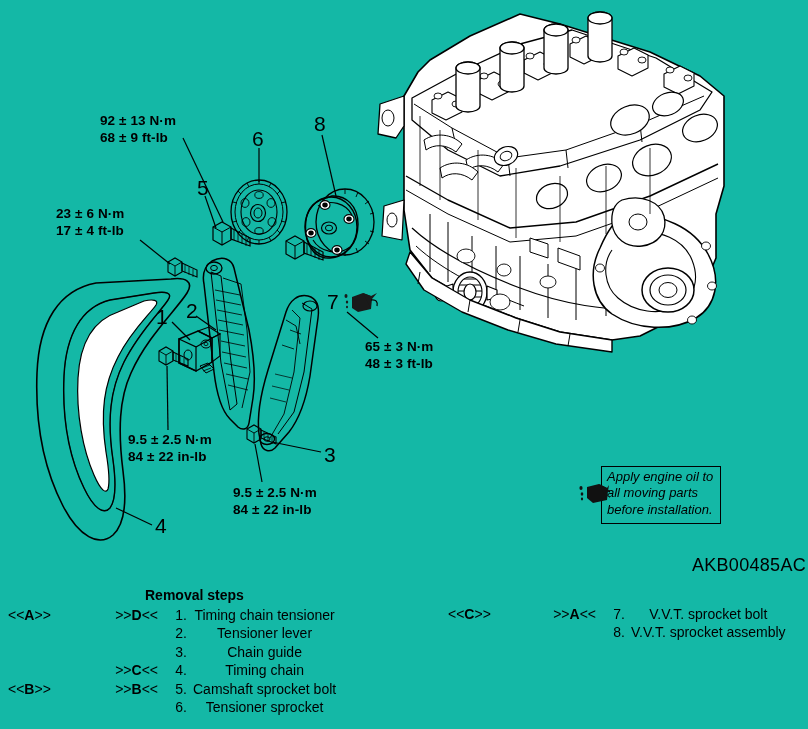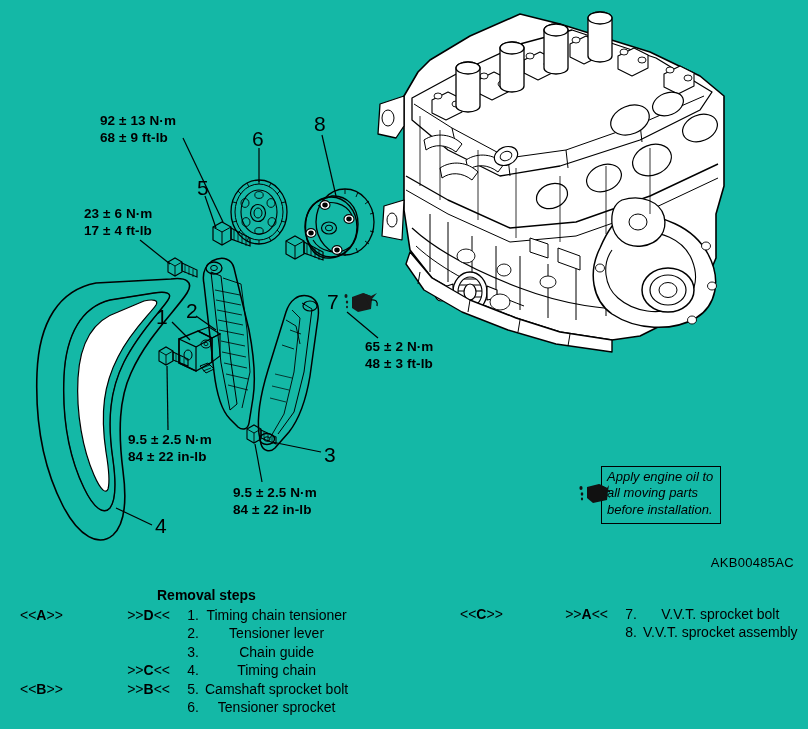--- a/index.html
+++ b/index.html
@@ -64,35 +64,35 @@
     position: absolute;
     left: 578px;
     top: 481px;
     width: 32px;
     height: 26px;
   }
 
   
   #ref-code {
     position: absolute;
-    right: 14px;
+    right: 2px;
     top: 555px;
-    font-size: 13px;
+    font-size: 18px;
     letter-spacing: 0.3px;
   }
 
   
   #legend {
     position: absolute;
     left: 0px;
     top: 586px;
     width: 808px;
     height: 140px;
   }
-  .legend-col { position: absolute; top: 0; margin-left: 12px; }
+  .legend-col { position: absolute; top: 0; }
   #legend-left  { left: 8px;   width: 400px; }
   #legend-right { left: 448px; width: 350px; }
 
   .legend-title {
     font-size: 14px;
     font-weight: bold;
     margin: 0 0 2px 0;
     padding-left: 137px;
     line-height: 18px;
   }
@@ -538,37 +538,37 @@
 
       <path d="M262 482 L255 444"></path>
     </g>
   </svg>
 
   <div class="torque" style="left:100px; top:112px;">
     <div>92 ± 13 N·m</div>
     <div>68 ± 9 ft-lb</div>
   </div>
 
-  <div class="torque" style="left:84px; top:205px;">
+  <div class="torque" style="left:56px; top:205px;">
     <div>23 ± 6 N·m</div>
     <div>17 ± 4 ft-lb</div>
   </div>
 
   <div class="torque" style="left:128px; top:431px;">
     <div>9.5 ± 2.5 N·m</div>
     <div>84 ± 22 in-lb</div>
   </div>
 
   <div class="torque" style="left:233px; top:484px;">
     <div>9.5 ± 2.5 N·m</div>
     <div>84 ± 22 in-lb</div>
   </div>
 
   <div class="torque" style="left:365px; top:338px;">
-    <div>65 ± 2 N·m</div>
+    <div>65 ± 3 N·m</div>
     <div>48 ± 3 ft-lb</div>
   </div>
 
   <div class="callout-num" style="left:156px; top:306px;">1</div>
   <div class="callout-num" style="left:186px; top:300px;">2</div>
   <div class="callout-num" style="left:324px; top:444px;">3</div>
   <div class="callout-num" style="left:155px; top:515px;">4</div>
   <div class="callout-num" style="left:197px; top:177px;">5</div>
   <div class="callout-num" style="left:252px; top:128px;">6</div>
   <div class="callout-num" style="left:327px; top:291px;">7</div>

